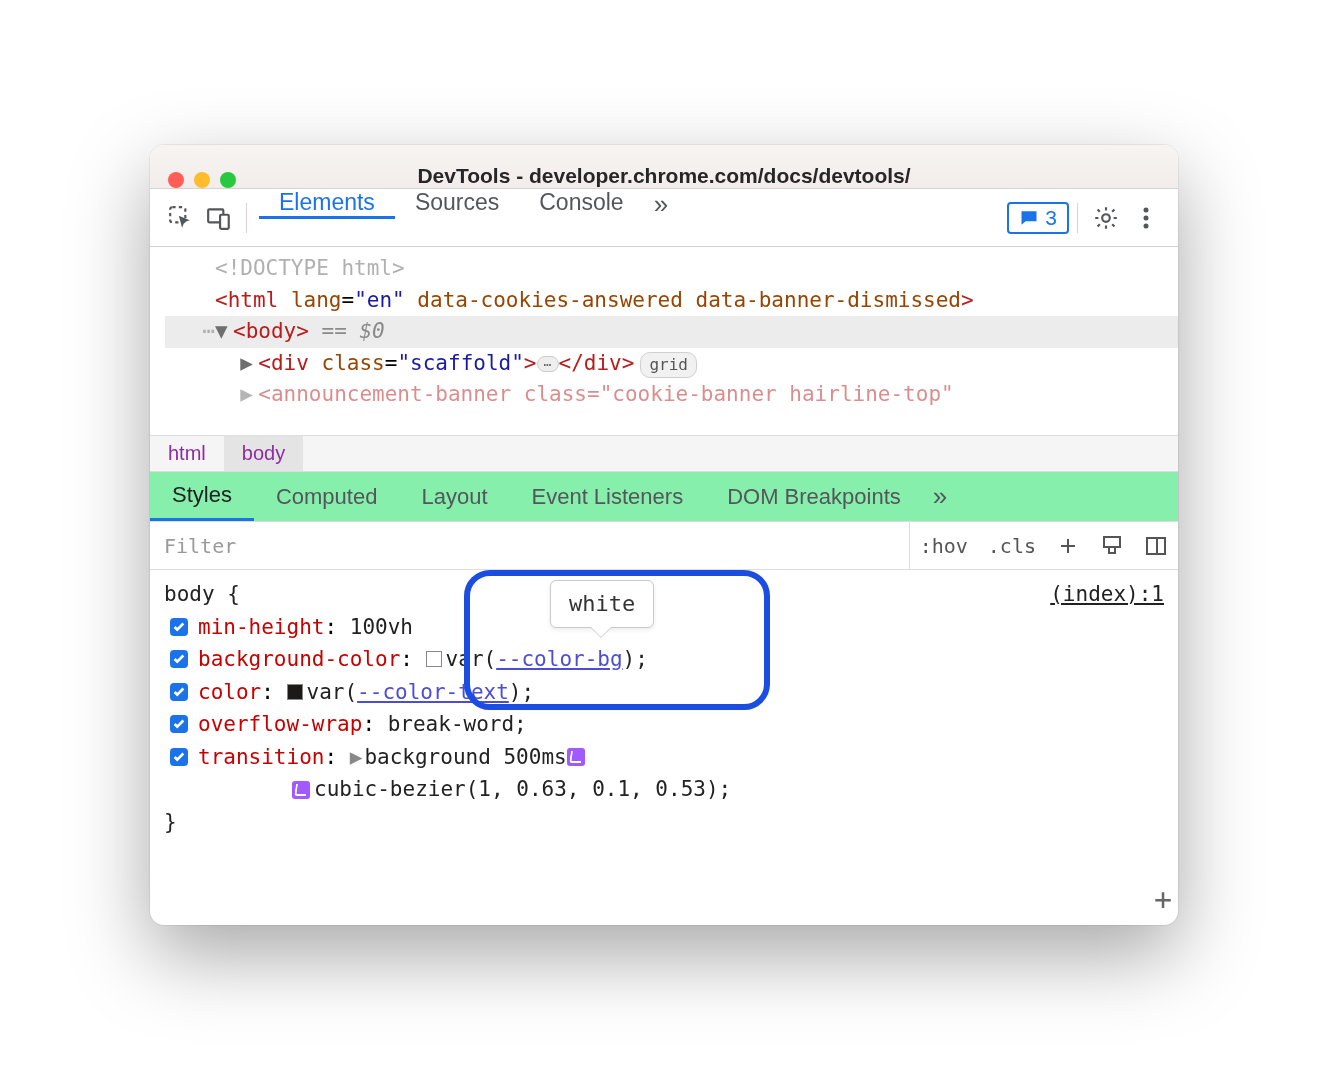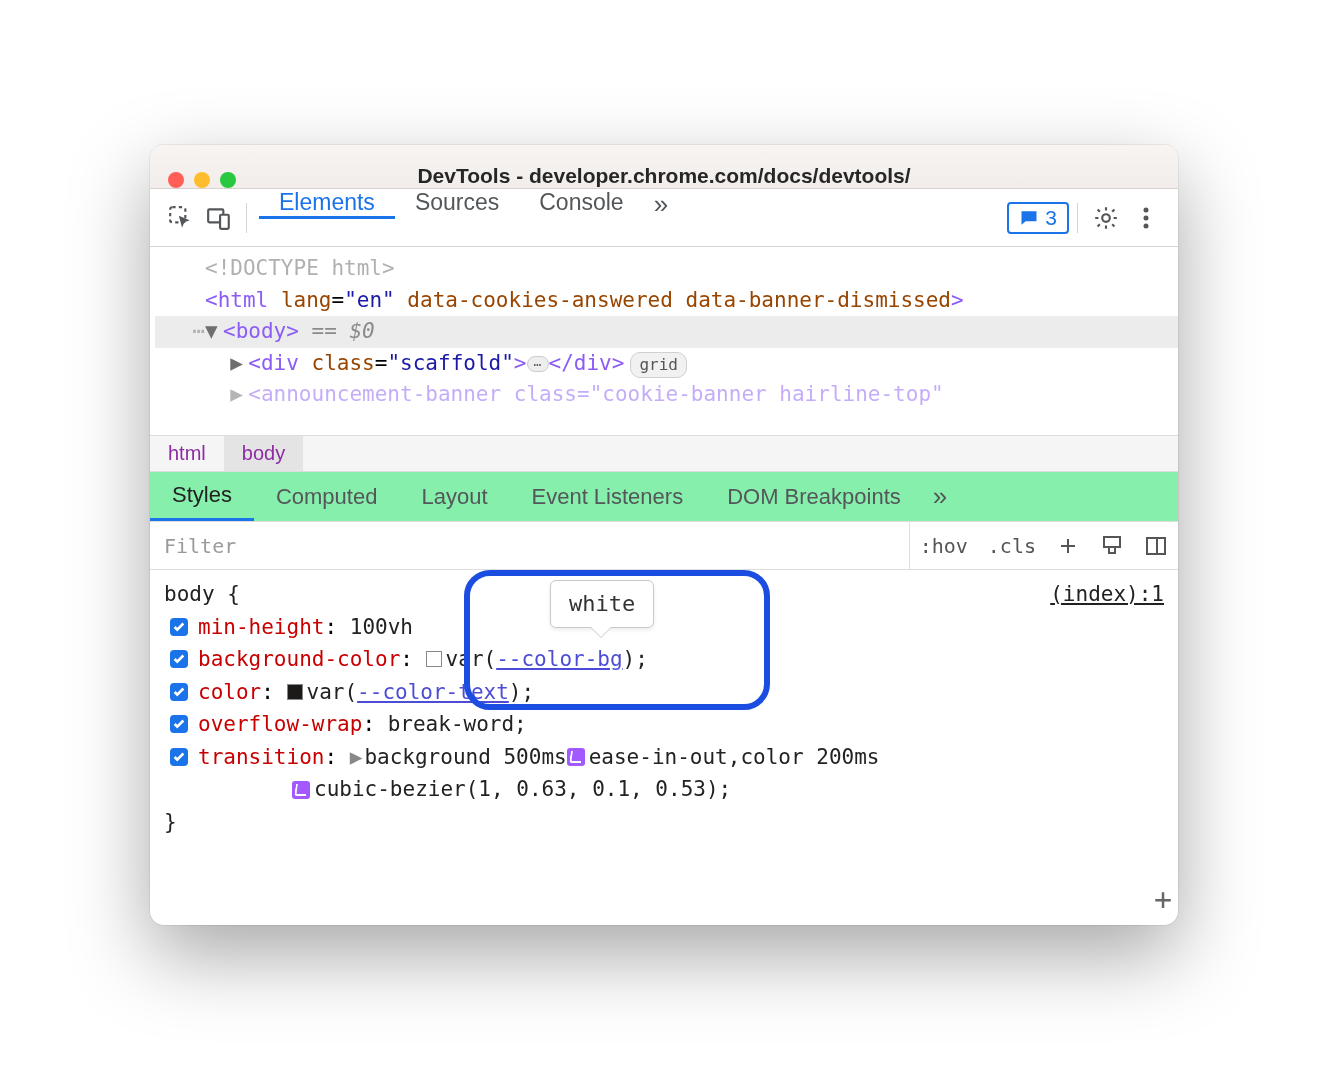--- a/index.html
+++ b/index.html
@@ -65,31 +65,31 @@
     padding:2px 10px; color:#1a73e8; font-size:21px; font-weight:500;
   }
   .msg-badge svg { width:20px; height:20px; fill:#1a73e8; }
   .gear, .kebab { width:40px; display:flex; align-items:center; justify-content:center; color:#54575a; }
   .gear svg { width:26px; height:26px; }
   .kebab svg { width:6px; height:24px; }
 
   .dom-pane {
     font-family: Menlo, Consolas, monospace;
     font-size:21px; line-height:1.5;
-    padding:6px 0 0 5px;
+    padding:6px 0 0 15px;
     background:#fff;
     height:188px;
     overflow:hidden;
     position:relative;
   }
   .dom-line { padding:0 16px; white-space:nowrap; }
   .dom-line.sel { background:#ececec; }
   .gut { color:#b0b0b0; display:inline-block; width:34px; text-align:right; }
   .tri { color:#6e6e6e; display:inline-block; width:18px; }
-  .tag { color:#8b5cf6; }
+  .tag { color:#b91c1c; }
   .attrn { color:#994500; }
   .attrv { color:#1a1aa6; }
   .comment { color:#b0b0b0; }
   .seleq { color:#8a8a8a; font-style:italic; }
   .pill {
     display:inline-block; background:#f1f1f1; border:1px solid #d0d0d0;
     border-radius:10px; font-size:16px; padding:0 8px; color:#555; margin-left:6px;
   }
   .mini {
     display:inline-flex; align-items:center; justify-content:center;
@@ -339,21 +339,20 @@
       <span class="cb">
           <svg viewBox="0 0 16 16">
             <path d="M3 8l3 3 7-7"></path>
           </svg>
         </span>
       <span class="pn">transition</span>
         <span>:&nbsp;</span>
       <span class="itri">▶</span>
       <span class="pv">background 500ms </span>
       <span class="easing"></span>
-      <span class="pv">ease-in-out,color 200ms</span>
     </div>
     <div class="propline" style="padding-left:128px;">
       <span class="easing"></span>
       <span class="pv">cubic-bezier(1, 0.63, 0.1, 0.53);</span>
     </div>
 
     <div class="sel2">}</div>
 
     <div class="highlight-box"></div>
     <div class="tooltip">white</div>

